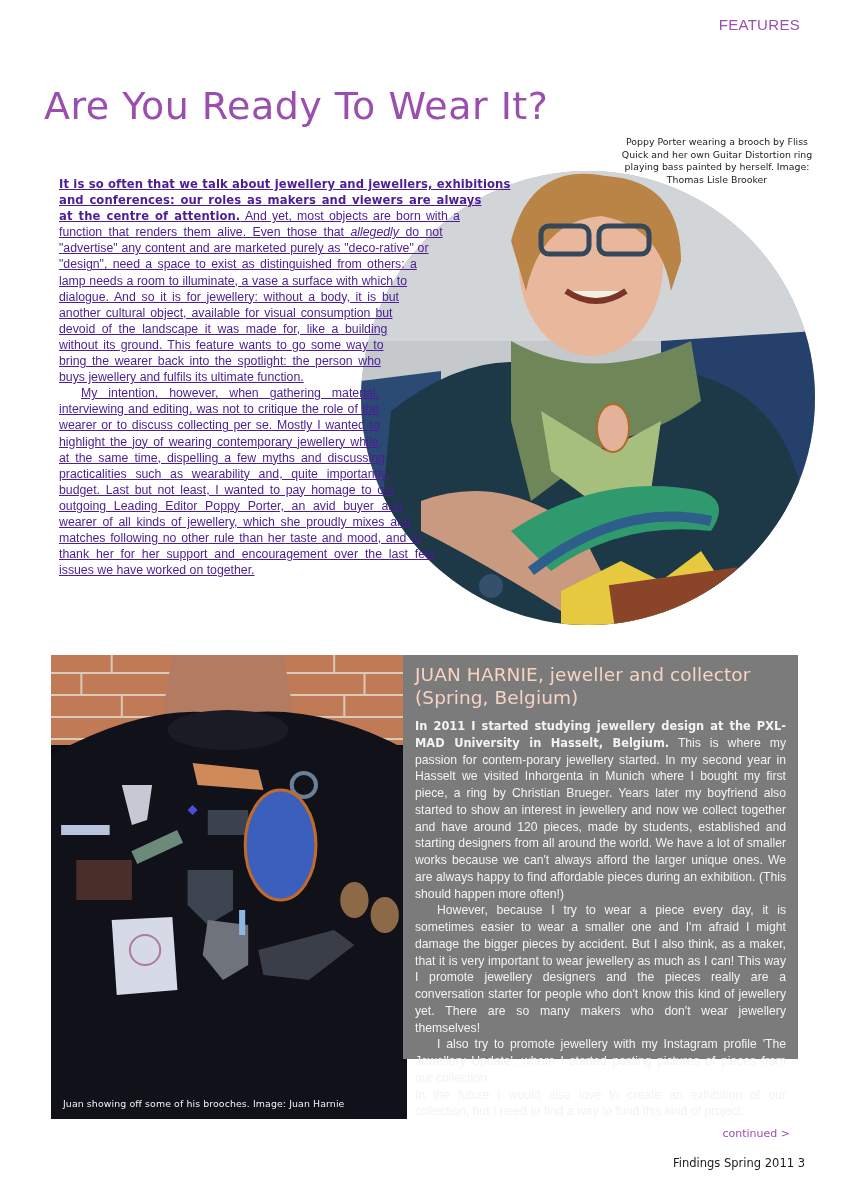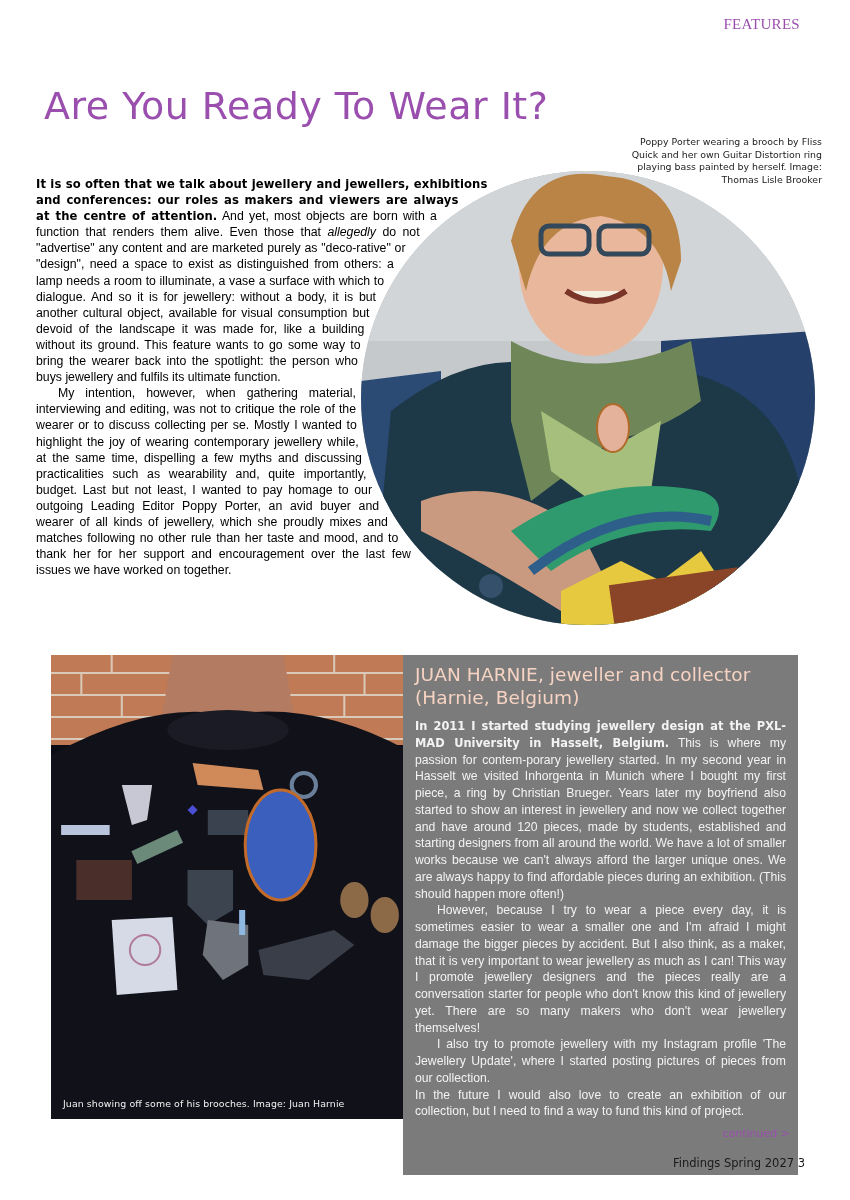--- a/index.html
+++ b/index.html
@@ -1,66 +1,67 @@
 <!DOCTYPE html>
 <html><head>
   <meta charset="utf-8">
   <style>
     * { margin: 0; padding: 0; box-sizing: border-box; }
     html, body { width: 850px; height: 1200px; background: #ffffff; overflow: hidden; }
     body { position: relative; font-family: "Liberation Sans", sans-serif; color: #1a1a1a; }
 
     .section-label {
       position: absolute; top: 16px; right: 50px;
-      font-family: Liberation Serif, serif; font-size: 15px; letter-spacing: 0.3px;
+      font-family: Liberation Sans, sans-serif; font-size: 15px; letter-spacing: 0.3px;
       color: #9a4fae;
     }
 
     .page-title {
       position: absolute; top: 84px; left: 44px;
       font-family: "DejaVu Sans", sans-serif; font-size: 38px; font-weight: normal;
       color: #9a4fae; letter-spacing: 0.5px; white-space: nowrap;
     }
 
     .portrait-caption {
       position: absolute; top: 136px; right: 28px; width: 210px;
       font-family: "DejaVu Sans", sans-serif; font-size: 9.4px; line-height: 12.5px;
-      text-align: right; color: #222;
+      text-align: center; color: #222;
     }
 
     .portrait-wrap {
       position: absolute; left: 361px; top: 171px; width: 454px; height: 454px;
       border-radius: 50%; overflow: hidden;
       background: #c9cccf;
     }
     .portrait-wrap svg { display: block; width: 100%; height: 100%; }
 
     .intro {
-      position: absolute; top: 176px; left: 36px; width: 430px;
+      position: absolute; top: 176px; left: 59px; width: 430px;
       font-family: "Liberation Sans", sans-serif; font-size: 12.3px; line-height: 16.1px;
-      color: #000000;
+      color: #4c1d95;
+      text-decoration: underline;
     }
     .intro p { margin: 0; }
     .intro .indent { text-indent: 22px; }
     .intro .lead { font-weight: bold; font-family: "DejaVu Sans", sans-serif; font-size: 11.6px; letter-spacing: 0.1px; }
     .intro .sig { font-style: italic; }
 
     .juan-photo {
       position: absolute; left: 51px; top: 655px; width: 356px; height: 464px;
       overflow: hidden; background: #0b0c12;
     }
     .juan-photo svg { display: block; width: 100%; height: 100%; }
     .juan-caption {
       position: absolute; left: 12px; bottom: 10px;
       font-family: "DejaVu Sans", sans-serif; font-size: 9.4px; color: #f2f2f2;
       letter-spacing: 0.1px;
     }
 
     .juan-box {
-      position: absolute; left: 403px; top: 655px; width: 395px; height: 520px;
+      position: absolute; left: 403px; top: 655px; width: 395px; height: 404px;
       background: #7b7b7b; padding: 8px 12px 0 12px; color: #f4f4f4;
     }
     .juan-heading {
       font-family: "DejaVu Sans", sans-serif; font-size: 18.5px; line-height: 23px;
       color: #f6d3c2; font-weight: normal; margin-bottom: 9px; letter-spacing: 0.1px;
     }
     .juan-body {
       font-family: "Liberation Sans", sans-serif; font-size: 12.2px; line-height: 16.75px;
       text-align: justify; color: #f3f3f3;
     }
@@ -152,28 +153,28 @@
     <circle cx="93" cy="295" r="15" fill="none" stroke="#b07a9a" stroke-width="2"></circle>
     <path d="M205 295 L280 275 L300 290 L255 325 L210 320 Z" fill="#3a3e48"></path>
     <rect x="186" y="255" width="6" height="25" fill="#8fb8e0"></rect>
   </svg>
   <div class="juan-caption">Juan showing off some of his brooches. Image: Juan Harnie</div>
 </div>
 
 <div class="juan-box">
   <h2 class="juan-heading">
     <span>JUAN HARNIE, jeweller and collector</span><br>
-    <span>(Harnie, Belgium)</span>
+    <span>(Spring, Belgium)</span>
   </h2>
   <div class="juan-body">
     <p><span class="lead">In 2011 I started studying jewellery design at the PXL-MAD University in Hasselt, Belgium.</span><span> This is where my passion for contem-porary jewellery started. In my second year in Hasselt we visited Inhorgenta in Munich where I bought my first piece, a ring by Christian Brueger. Years later my boyfriend also started to show an interest in jewellery and now we collect together and have around 120 pieces, made by students, established and starting designers from all around the world. We have a lot of smaller works because we can't always afford the larger unique ones. We are always happy to find affordable pieces during an exhibition. (This should happen more often!)</span></p>
     <p class="indent">However, because I try to wear a piece every day, it is sometimes easier to wear a smaller one and I'm afraid I might damage the bigger pieces by accident. But I also think, as a maker, that it is very important to wear jewellery as much as I can! This way I promote jewellery designers and the pieces really are a conversation starter for people who don't know this kind of jewellery yet. There are so many makers who don't wear jewellery themselves!</p>
     <p class="indent">I also try to promote jewellery with my Instagram profile 'The Jewellery Update', where I started posting pictures of pieces from our collection.</p>
     <p>In the future I would also love to create an exhibition of our collection, but I need to find a way to fund this kind of project.</p>
   </div>
 </div>
 
 <div class="continued">continued &gt;</div>
 
 <div class="footer">
-  <span>Findings Spring 2027</span>
+  <span>Findings Spring 2011</span>
   <span>3</span>
 </div>
 
 </body></html>

